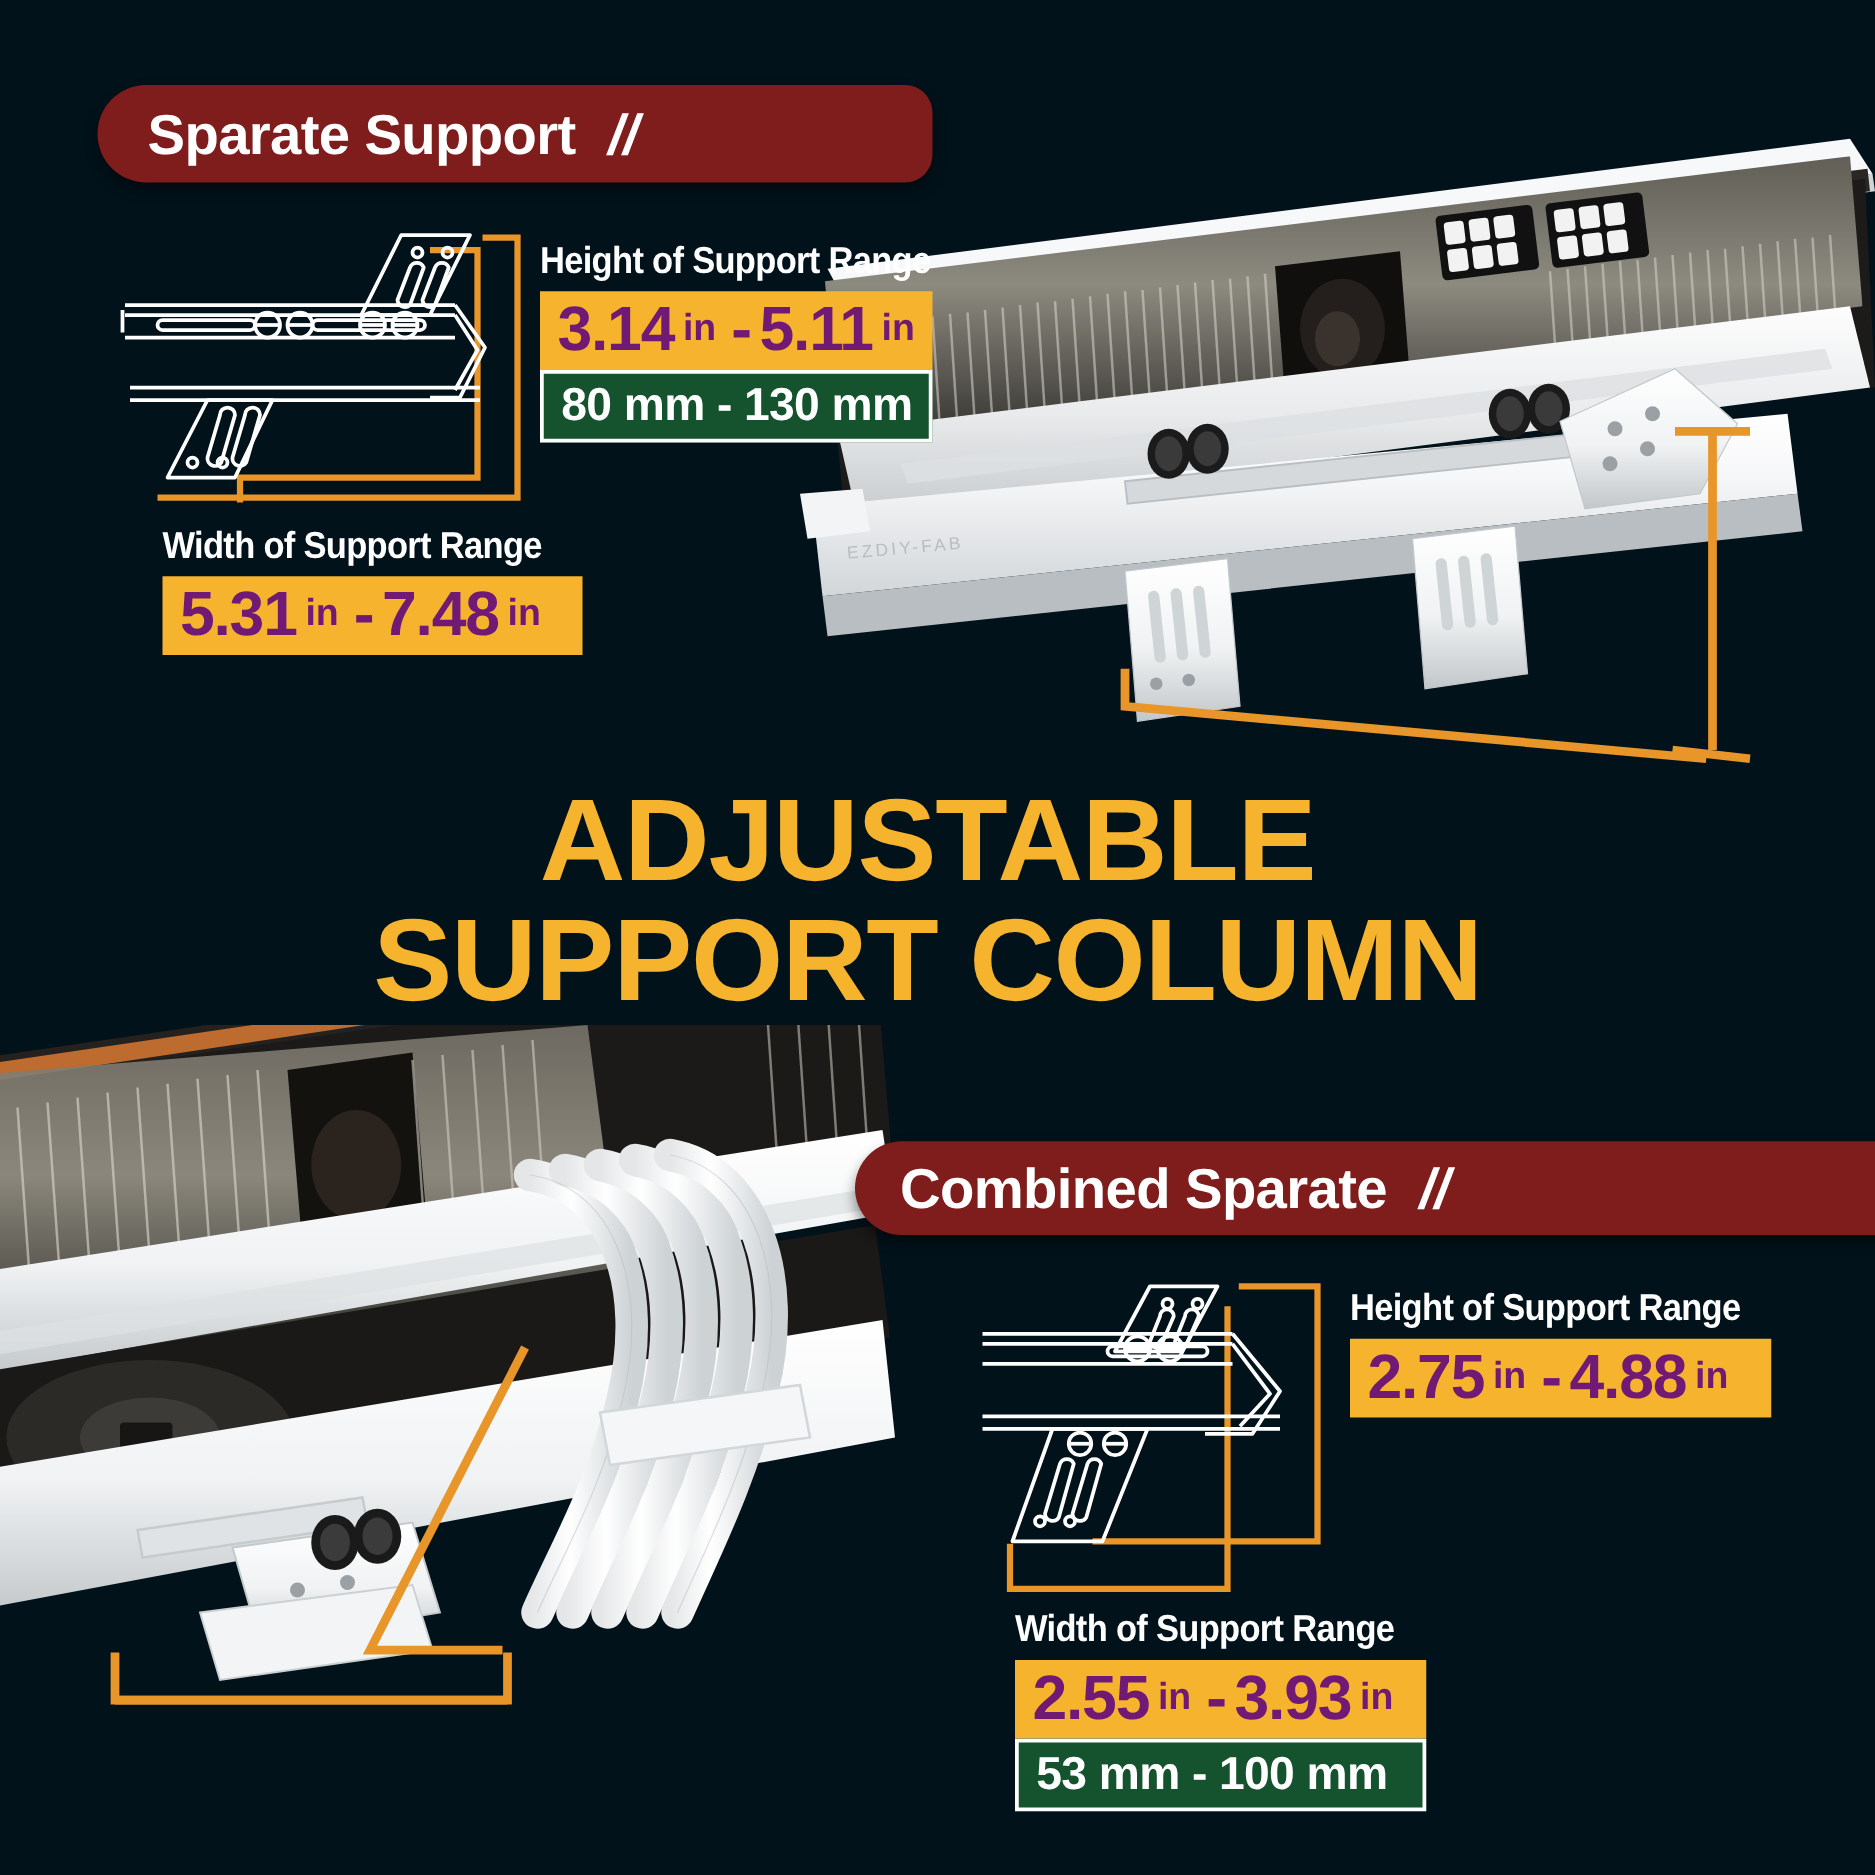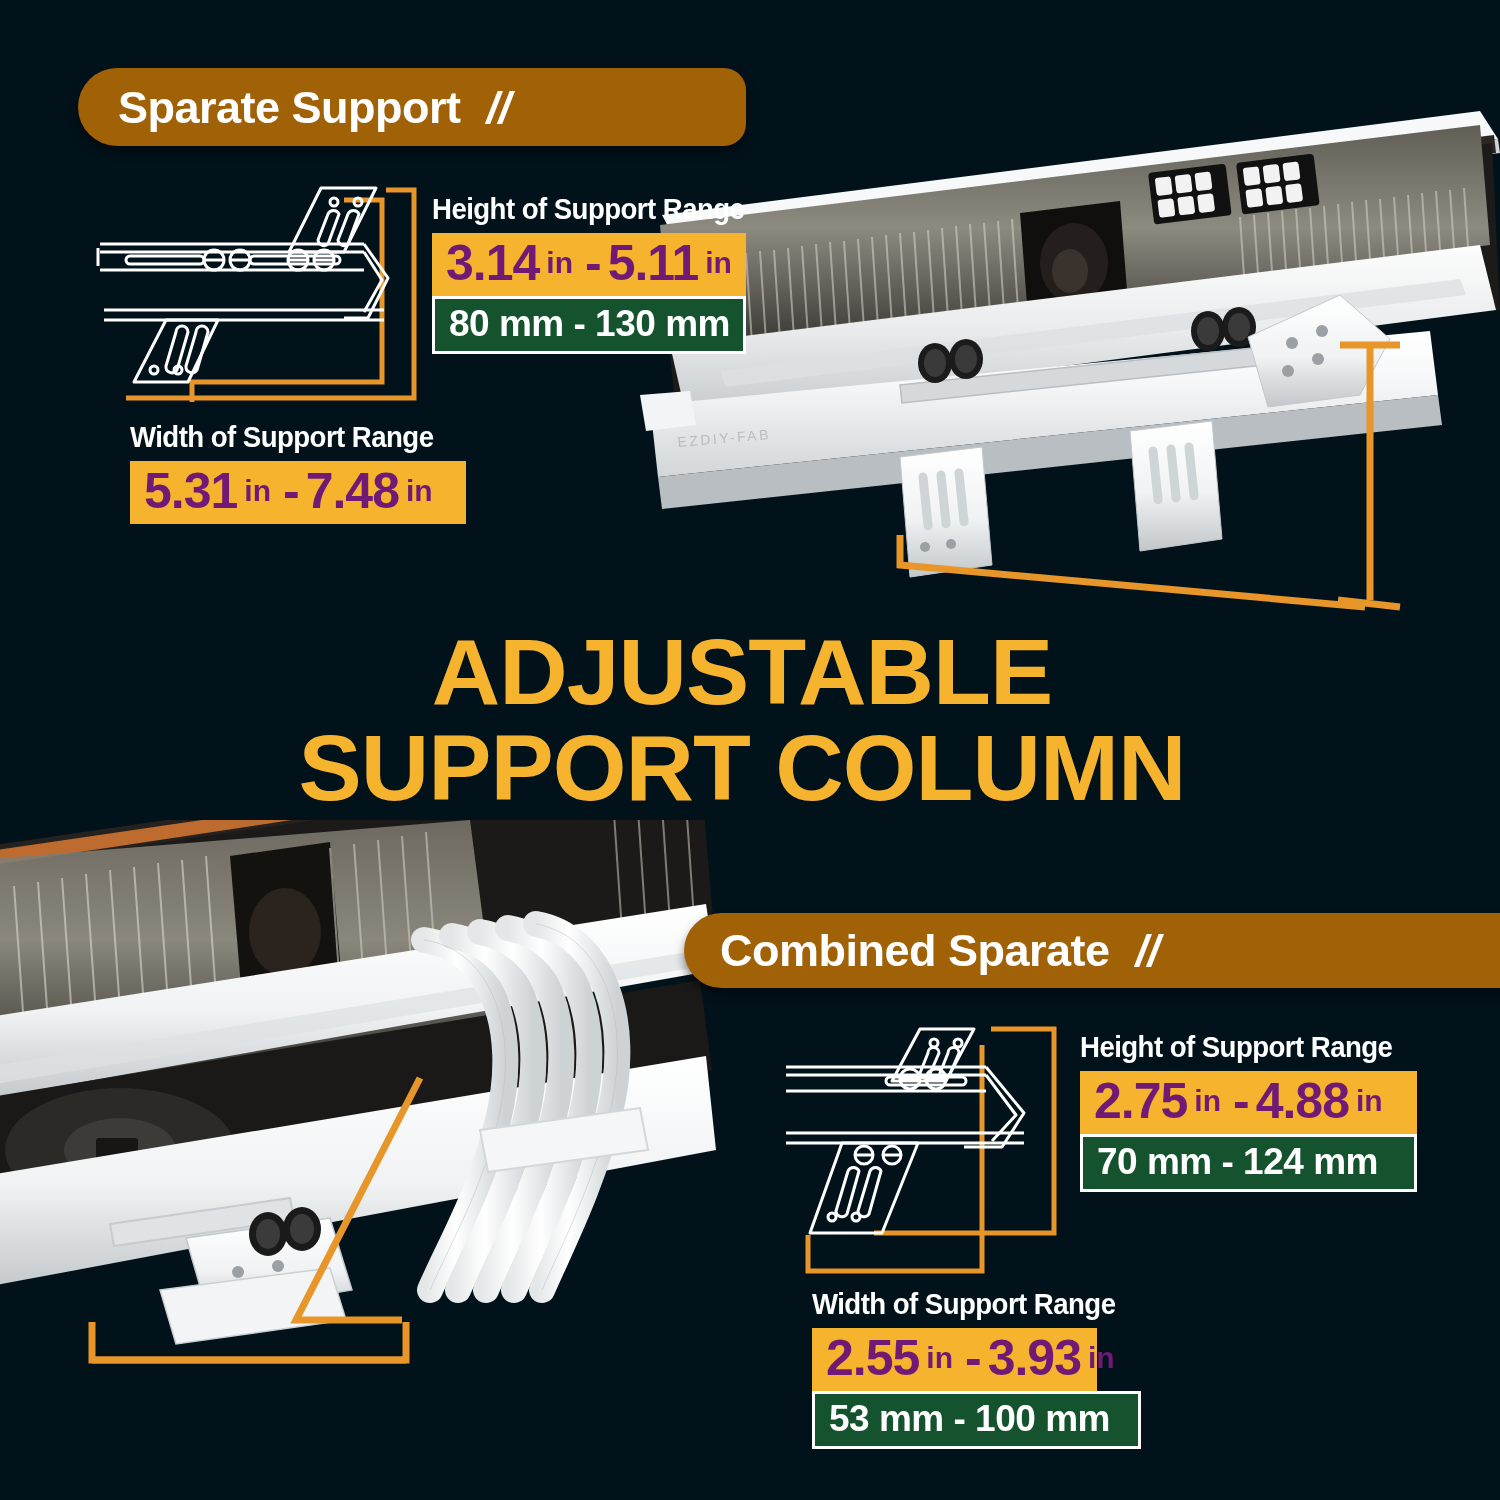--- a/index.html
+++ b/index.html
@@ -13,21 +13,21 @@
 
   #stage {
     position: relative;
     width: 1500px; height: 1500px;
     background: #02121b;
   }
 
   
   .banner {
     position: absolute;
-    background: #a16207;
+    background: #7f1d1d;
     display: flex;
     align-items: center;
     color: #fff;
     font-weight: 700;
     letter-spacing: -0.5px;
     white-space: nowrap;
     box-shadow: 0 6px 10px rgba(0,0,0,0.45);
   }
   .banner-label { font-size: 45px; line-height: 1; }
   .banner-slashes {
@@ -90,21 +90,21 @@
 
   #meas-w1 { left: 130px; top: 420px; }
   #meas-w1 .meas-imperial { width: 336px; }
   #meas-w1 .meas-metric  { width: 336px; }
 
   #meas-h2 { left: 1080px; top: 1030px; }
   #meas-h2 .meas-imperial { width: 337px; }
   #meas-h2 .meas-metric  { width: 337px; }
 
   #meas-w2 { left: 812px; top: 1287px; }
-  #meas-w2 .meas-imperial { width: 285px; }
+  #meas-w2 .meas-imperial { width: 329px; }
   #meas-w2 .meas-metric  { width: 329px; }
 
   
   #headline {
     position: absolute;
     left: 0; top: 625px;
     width: 1484px;
     text-align: center;
     color: #F5B32E;
     font-weight: 700;
@@ -556,21 +556,20 @@
 
   <div class="meas" id="meas-h2">
     <div class="meas-title">Height of Support Range</div>
     <div class="meas-imperial">
       <span class="num">2.75</span>
       <span class="unit">in</span>
       <span class="dash">-</span>
       <span class="num">4.88</span>
       <span class="unit">in</span>
     </div>
-    <div class="meas-metric">70 mm - 124 mm</div>
   </div>
 
   <div class="meas" id="meas-w2">
     <div class="meas-title">Width of Support Range</div>
     <div class="meas-imperial">
       <span class="num">2.55</span>
       <span class="unit">in</span>
       <span class="dash">-</span>
       <span class="num">3.93</span>
       <span class="unit">in</span>

